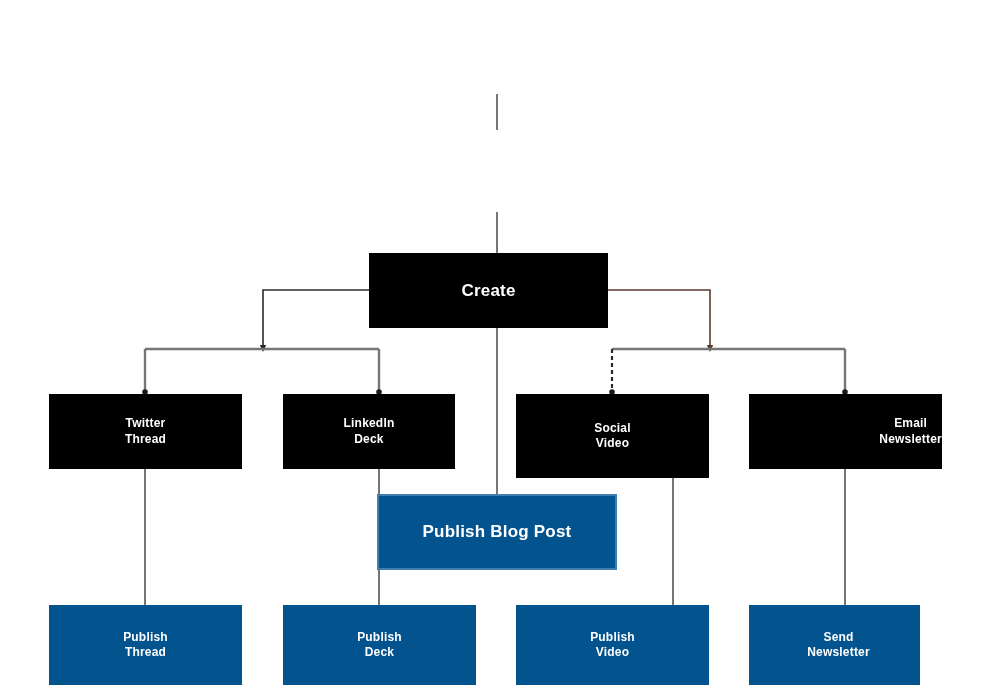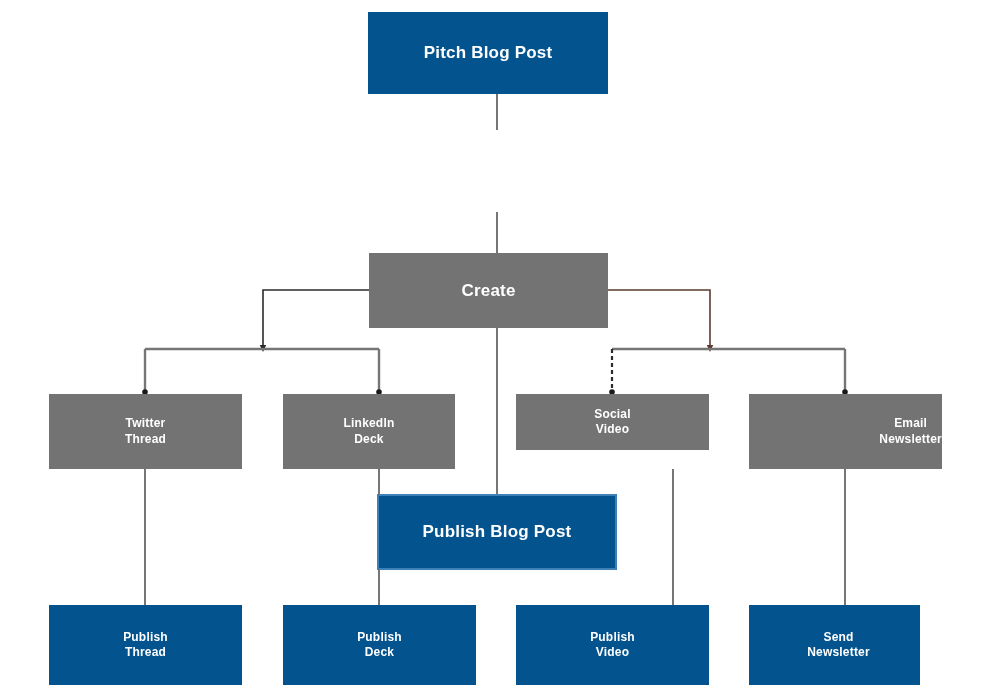--- a/index.html
+++ b/index.html
@@ -39,21 +39,21 @@
     z-index: 3;
   }
   .node-blue {
     background: #03538f;
   }
   .node-blue-bordered {
     background: #03538f;
     border: 2px solid #3e7fb4;
   }
   .node-red {
-    background: #737373;
+    background: #000000;
   }
   .node-label {
     display: block;
     white-space: pre-line;
   }
   .fs-17 { font-size: 17px; }
   .fs-16 { font-size: 12px; }
 </style>
 </head>
 <body>
@@ -85,40 +85,37 @@
     <path d="M845 349 L845 394" fill="none" stroke="#767676" stroke-width="2.4"></path>
     <circle cx="612" cy="392" r="2.8" fill="#1a1a1a"></circle>
     <circle cx="845" cy="392" r="2.8" fill="#1a1a1a"></circle>
 
     <line x1="145" y1="469" x2="145" y2="605" stroke="#767676" stroke-width="2"></line>
     <line x1="379" y1="469" x2="379" y2="605" stroke="#767676" stroke-width="2"></line>
     <line x1="673" y1="469" x2="673" y2="605" stroke="#767676" stroke-width="2"></line>
     <line x1="845" y1="469" x2="845" y2="605" stroke="#767676" stroke-width="2"></line>
   </svg>
 
-  <div class="node node-blue fs-17" style="left:368px; top:12px; width:240px; height:82px;">
-    <span class="node-label">Pitch Blog Post</span>
-  </div>
 
 
   <div class="node node-red fs-17" style="left:369px; top:253px; width:239px; height:75px;">
     <span class="node-label">Create</span>
   </div>
 
   <div class="node node-red fs-16" style="left:49px; top:394px; width:193px; height:75px;">
     <span class="node-label">Twitter
 Thread</span>
   </div>
 
   <div class="node node-red fs-16" style="left:283px; top:394px; width:172px; height:75px;">
     <span class="node-label">LinkedIn
 Deck</span>
   </div>
 
-  <div class="node node-red fs-16" style="left:516px; top:394px; width:193px; height:56px;text-align:center;">
+  <div class="node node-red fs-16" style="left:516px; top:394px; width:193px; height:84px;text-align:center;">
     <span class="node-label">Social
 Video</span>
   </div>
 
   <div class="node node-red fs-16" style="left:749px; top:394px; width:193px; height:75px;justify-content:flex-end;">
     <span class="node-label">Email
 Newsletter</span>
   </div>
 
   <div class="node node-blue-bordered fs-17" style="left:377px; top:494px; width:240px; height:76px;">

